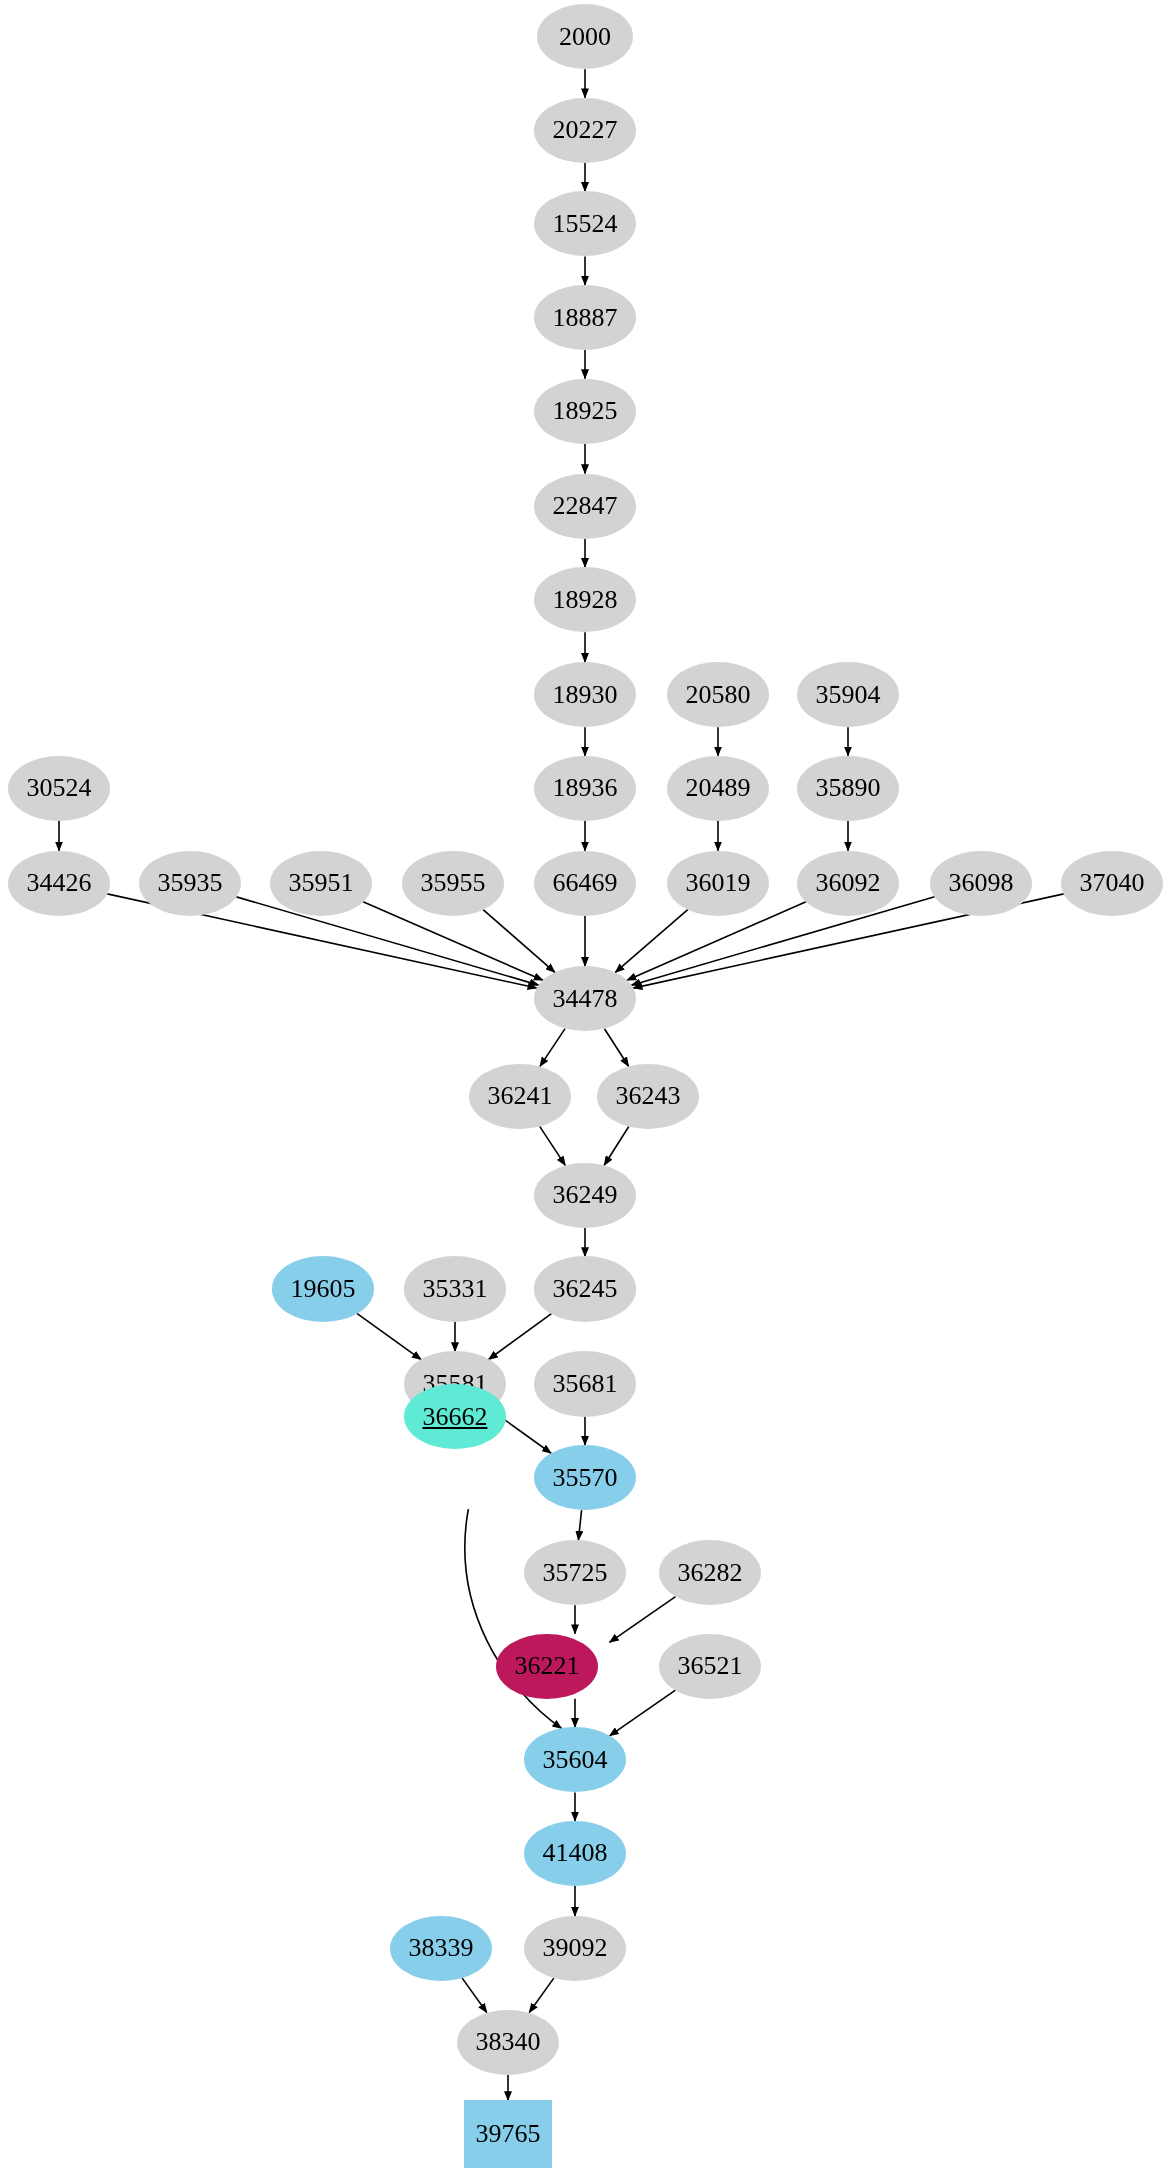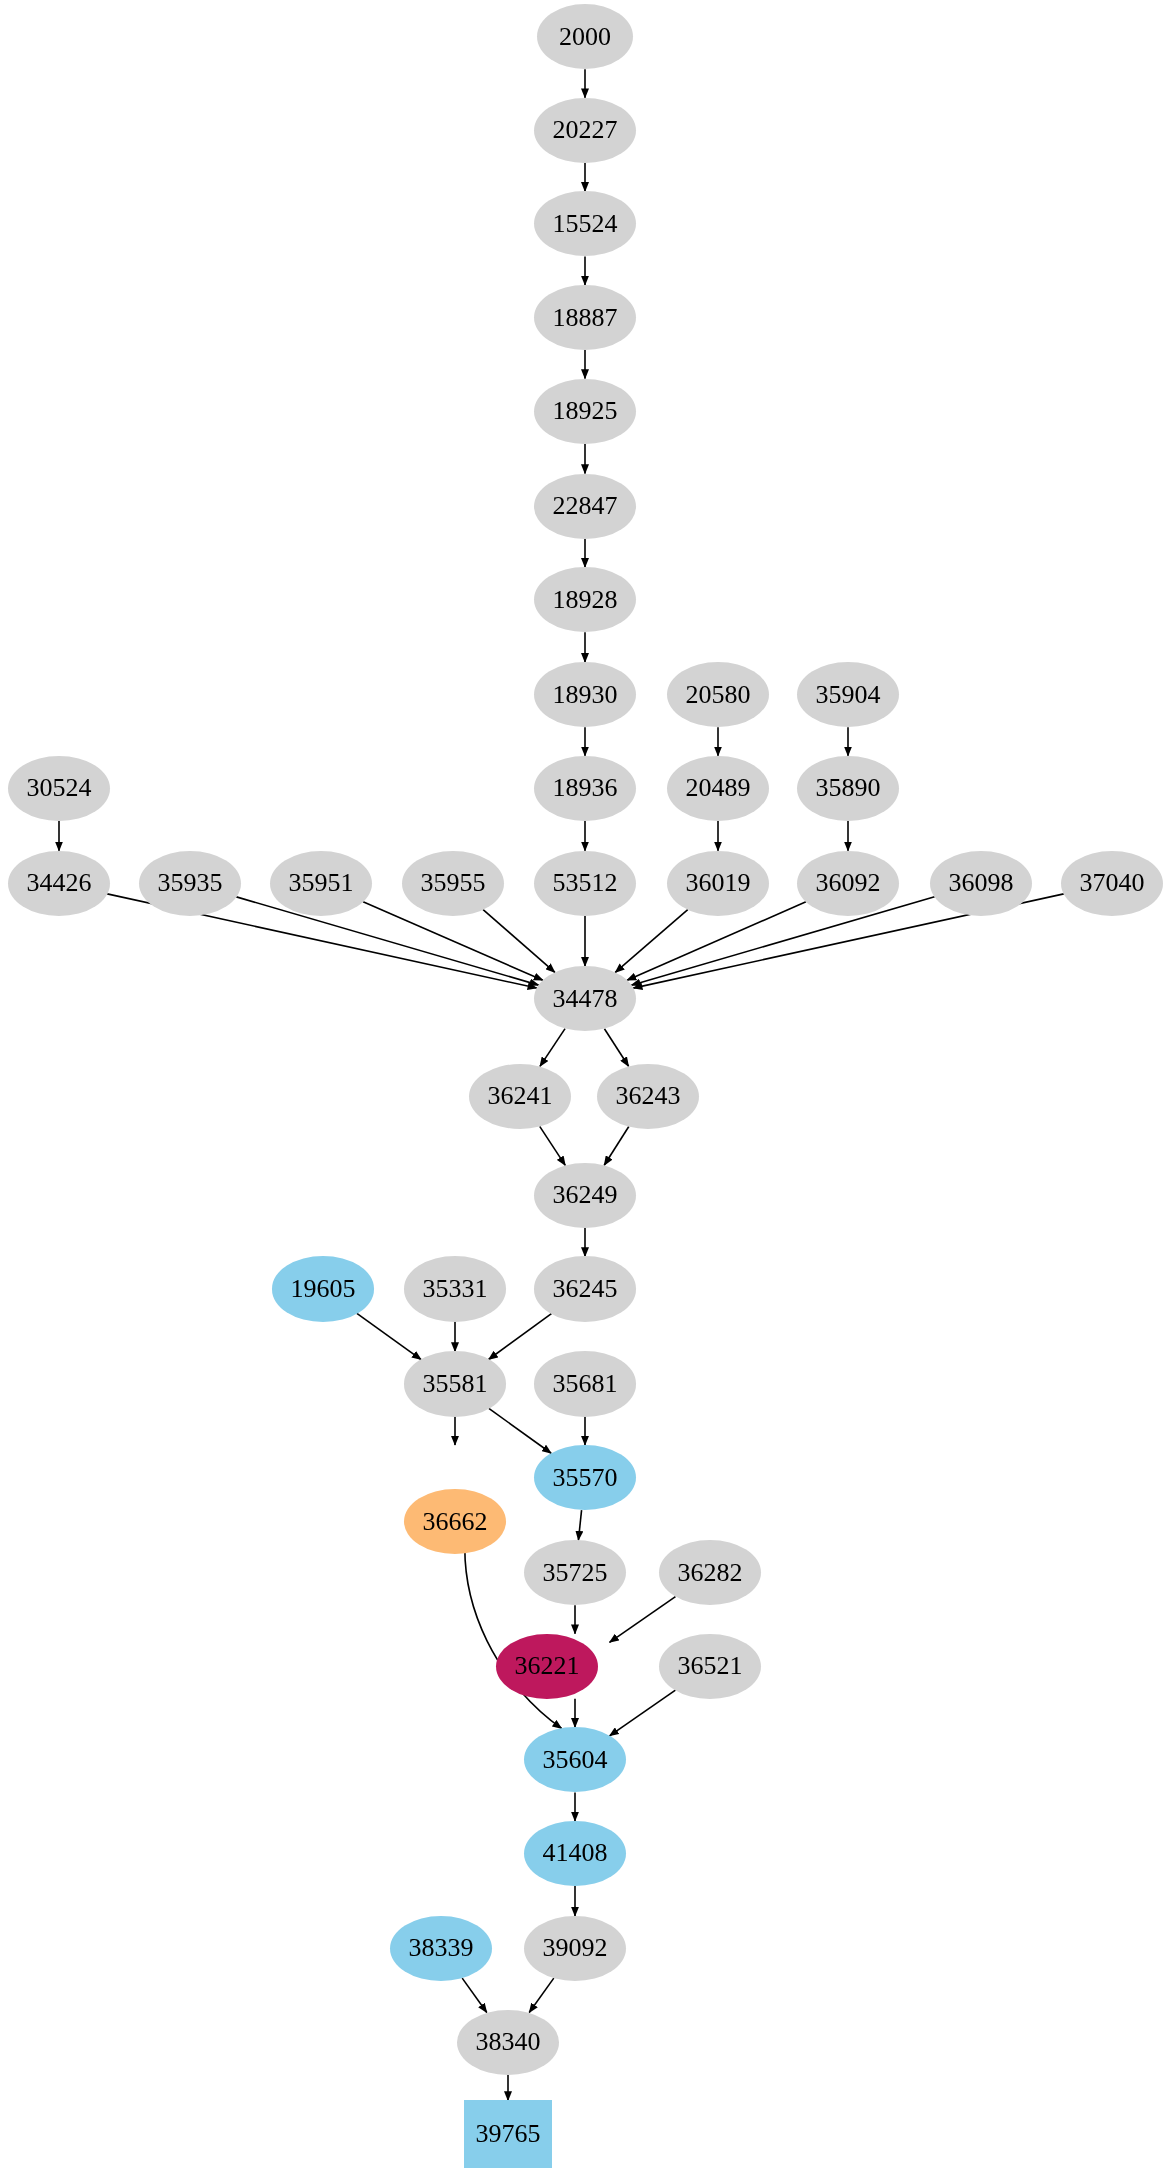--- a/index.html
+++ b/index.html
@@ -163,21 +163,21 @@
       <div class="node ellipse" style="left: 139px; top: 850.761px; width: 102px; height: 65.13px; background: rgb(211, 211, 211);">
         <span class="node-label">35935</span>
       </div>
       <div class="node ellipse" style="left: 270px; top: 850.761px; width: 102px; height: 65.13px; background: rgb(211, 211, 211);">
         <span class="node-label">35951</span>
       </div>
       <div class="node ellipse" style="left: 402px; top: 850.761px; width: 102px; height: 65.13px; background: rgb(211, 211, 211);">
         <span class="node-label">35955</span>
       </div>
       <div class="node ellipse" style="left: 534px; top: 850.761px; width: 102px; height: 65.13px; background: rgb(211, 211, 211);">
-        <span class="node-label">53512</span>
+        <span class="node-label">66469</span>
       </div>
       <div class="node ellipse" style="left: 667px; top: 850.761px; width: 102px; height: 65.13px; background: rgb(211, 211, 211);">
         <span class="node-label">36019</span>
       </div>
       <div class="node ellipse" style="left: 797px; top: 850.761px; width: 102px; height: 65.13px; background: rgb(211, 211, 211);">
         <span class="node-label">36092</span>
       </div>
       <div class="node ellipse" style="left: 930px; top: 850.761px; width: 102px; height: 65.13px; background: rgb(211, 211, 211);">
         <span class="node-label">36098</span>
       </div>
@@ -204,21 +204,21 @@
       </div>
       <div class="node ellipse" style="left: 534px; top: 1256.47px; width: 102px; height: 65.13px; background: rgb(211, 211, 211);">
         <span class="node-label">36245</span>
       </div>
       <div class="node ellipse" style="left: 404px; top: 1351.45px; width: 102px; height: 65.13px; background: rgb(211, 211, 211);">
         <span class="node-label">35581</span>
       </div>
       <div class="node ellipse" style="left: 534px; top: 1351.45px; width: 102px; height: 65.13px; background: rgb(211, 211, 211);">
         <span class="node-label">35681</span>
       </div>
-      <div class="node ellipse" style="left: 404px; top: 1489px; width: 102px; height: 65.13px; background: #fdba74;">
+      <div class="node ellipse" style="left: 404px; top: 1384px; width: 102px; height: 65.13px; background: #5eead4; text-decoration: underline;">
         <span class="node-label">36662</span>
       </div>
       <div class="node ellipse" style="left: 534px; top: 1445.07px; width: 102px; height: 65.13px; background: rgb(135, 206, 235);">
         <span class="node-label">35570</span>
       </div>
       <div class="node ellipse" style="left: 524px; top: 1540.05px; width: 102px; height: 65.13px; background: rgb(211, 211, 211);">
         <span class="node-label">35725</span>
       </div>
       <div class="node ellipse" style="left: 659px; top: 1540.05px; width: 102px; height: 65.13px; background: rgb(211, 211, 211); text-align: right;">
         <span class="node-label">36282</span>

